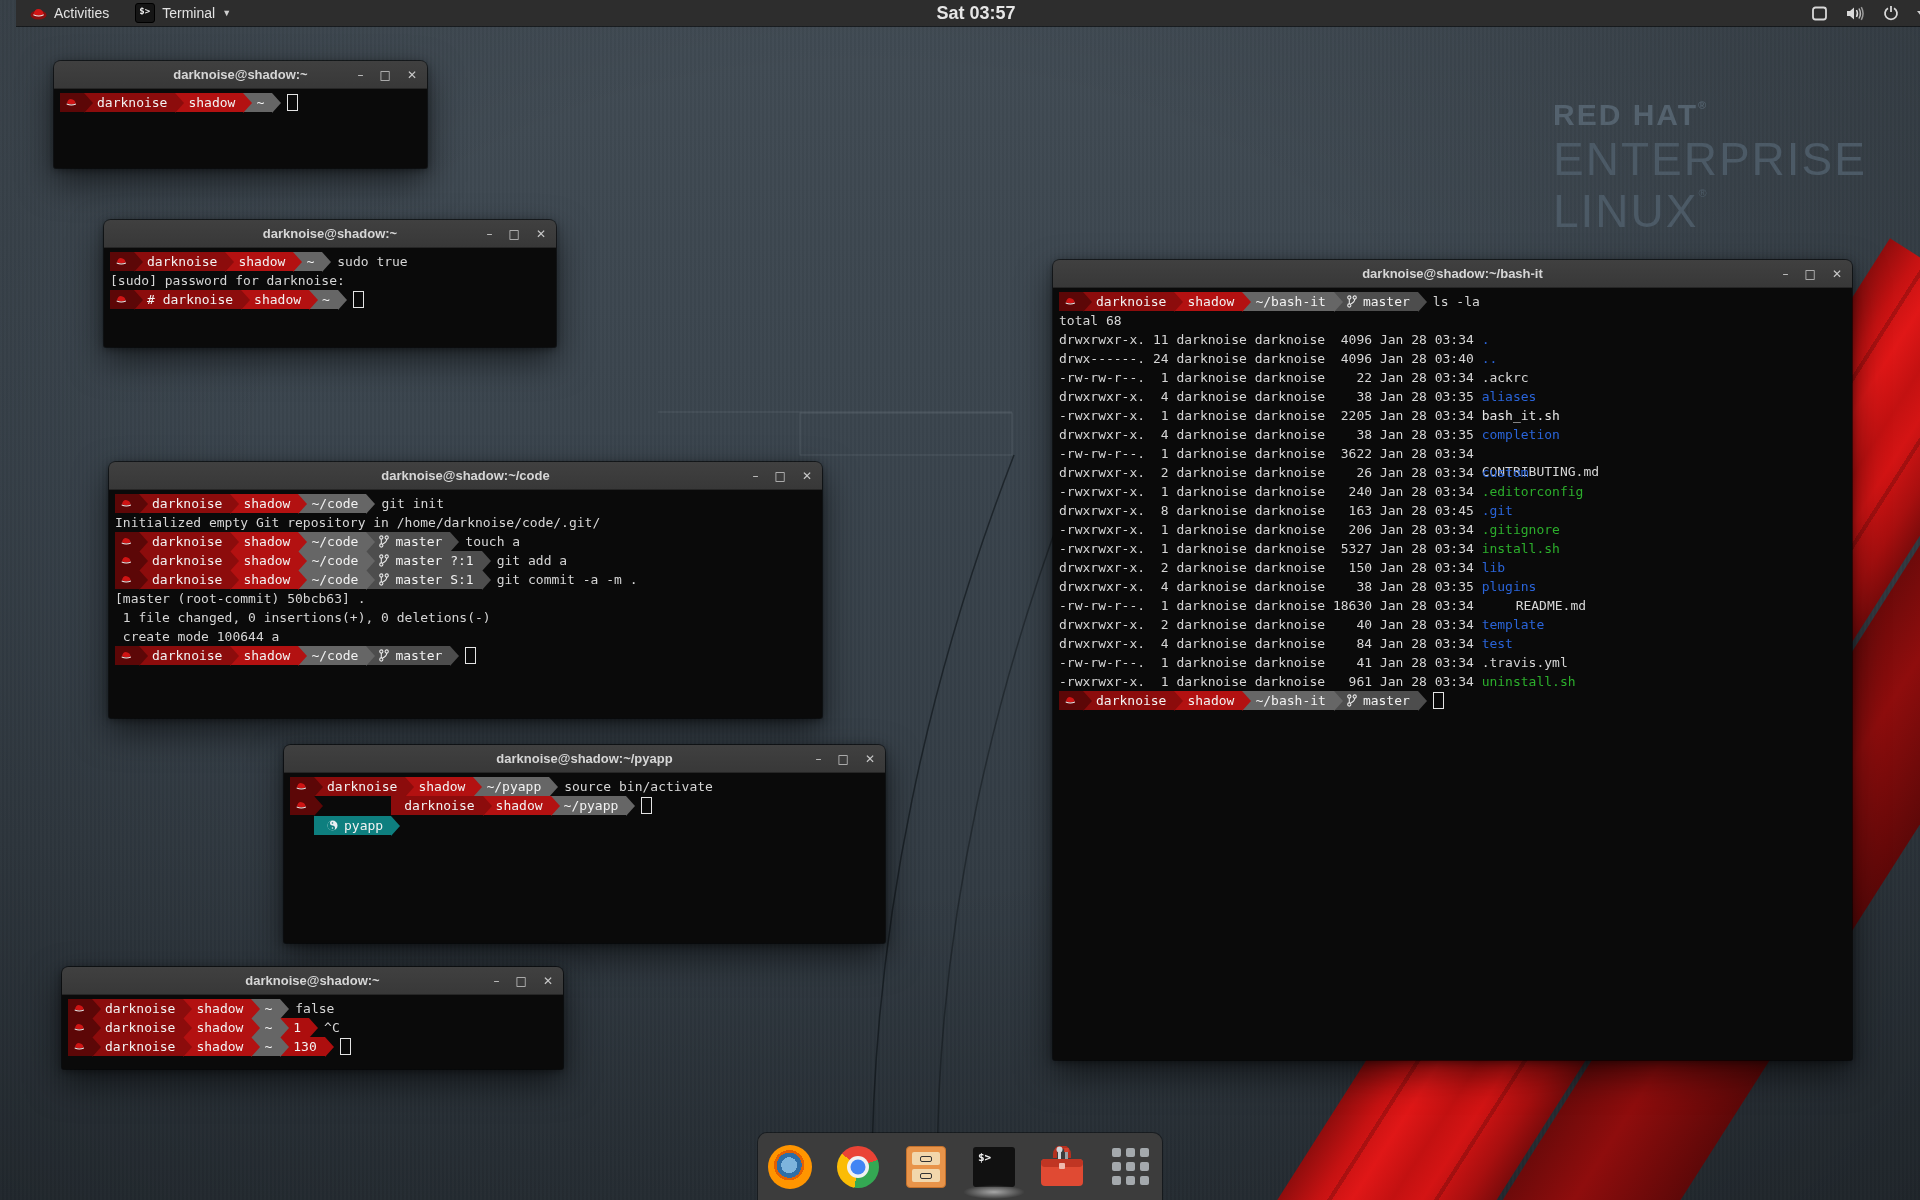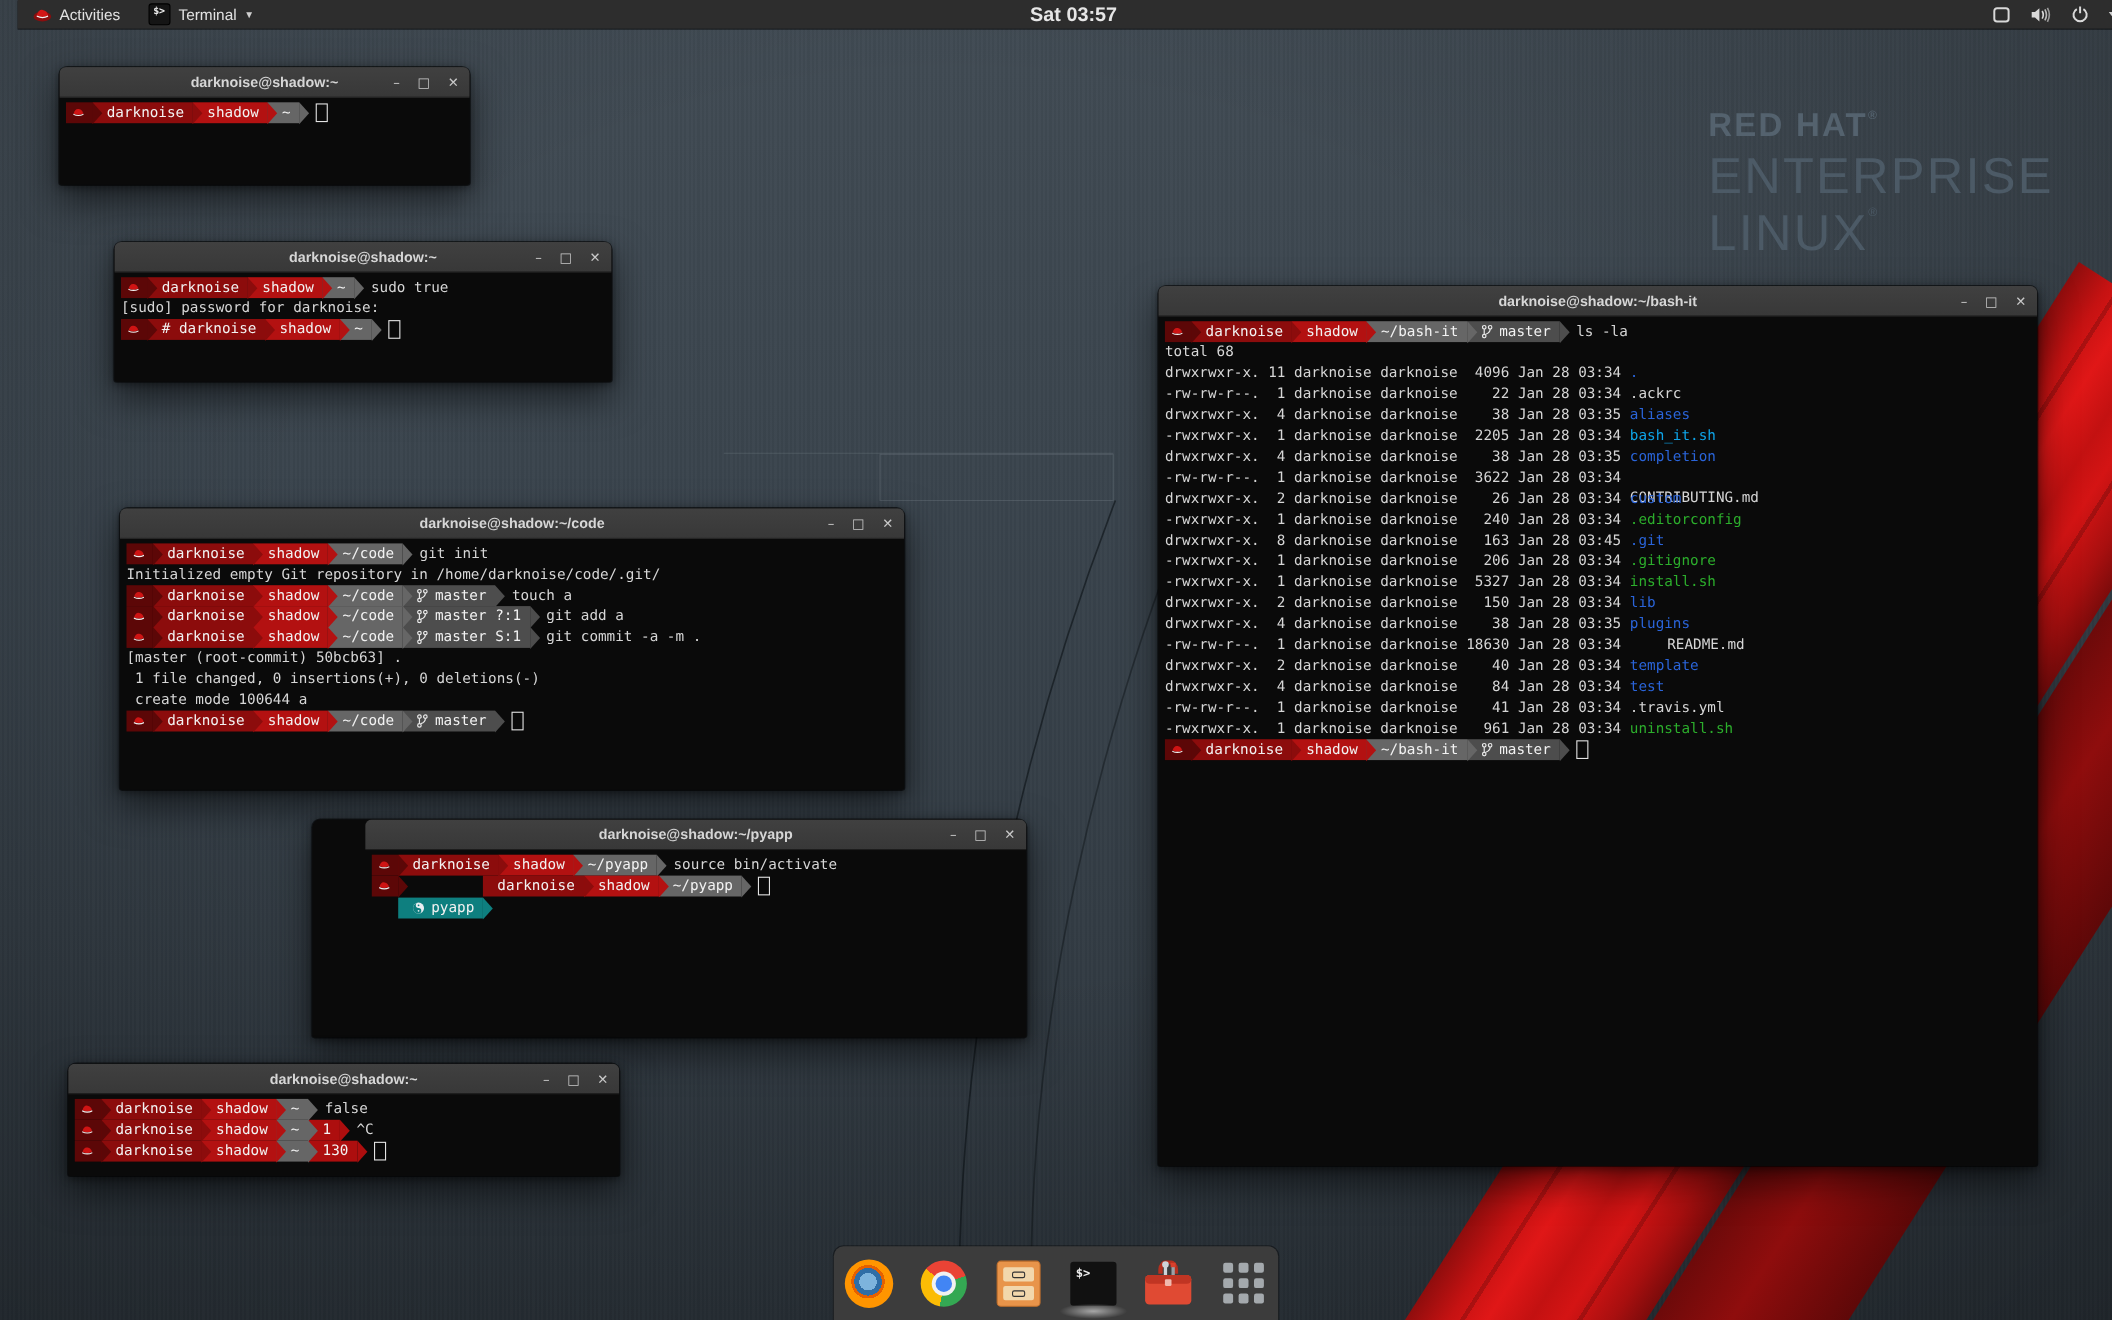--- a/index.html
+++ b/index.html
@@ -238,21 +238,21 @@
                   <path d="M2 6.3 Q3.2 1.5 6.6 2.2 Q10 2.9 10.6 6.3 Q6.4 8.4 2 6.3Z" fill="#cf1414"></path>
                   <path d="M1.8 6.4 Q6.3 8.6 10.8 6.4 L11 7.4 Q6.3 9.7 1.6 7.4Z" fill="#efefef"></path>
                 </svg></span></span><span class="seg k-user" style="--c: #8c0c0c; z-index: 39;"><span>darknoise</span></span><span class="seg k-host" style="--c: #b31111; z-index: 38;"><span>shadow</span></span><span class="seg k-path" style="--c: #666666; z-index: 37;"><span>~/code</span></span><span class="seg k-git" style="--c: #4d4d4d; z-index: 36;"><span class="segicon"><svg width="10" height="13" viewBox="0 0 10 13">
                   <circle cx="2.3" cy="2.5" r="1.6" fill="none" stroke="#e8e8e8" stroke-width="1.1"></circle>
                   <circle cx="7.7" cy="2.5" r="1.6" fill="none" stroke="#e8e8e8" stroke-width="1.1"></circle>
                   <circle cx="2.3" cy="10.5" r="1.6" fill="none" stroke="#e8e8e8" stroke-width="1.1"></circle>
                   <path d="M2.3 4.1 V8.9 M7.7 4.1 Q7.7 7.5 3.6 8.9" fill="none" stroke="#e8e8e8" stroke-width="1.1"></path>
                 </svg></span><span>master</span></span><span class="cursor"></span></div>
         </div>
       </div>
-      <div class="window" style="left: 284px; top: 745px; width: 601px; height: 198px; padding-left: 48px;">
+      <div class="window" style="left: 284px; top: 745px; width: 601px; height: 198px;">
         <div class="titlebar">
           <div class="title">darknoise@shadow:~/pyapp</div>
           <div class="win-btns">
             <span class="win-btn">–</span>
             <span class="win-btn">□</span>
             <span class="win-btn">✕</span>
           </div>
         </div>
         <div class="term-body" style="height: 170px;">
           <div class="tline"><span class="seg k-hat first" style="--c: #5c0707; z-index: 40;"><span class="segicon"><svg width="13" height="11" viewBox="0 0 13 11">
@@ -308,23 +308,24 @@
                   <path d="M2 6.3 Q3.2 1.5 6.6 2.2 Q10 2.9 10.6 6.3 Q6.4 8.4 2 6.3Z" fill="#cf1414"></path>
                   <path d="M1.8 6.4 Q6.3 8.6 10.8 6.4 L11 7.4 Q6.3 9.7 1.6 7.4Z" fill="#efefef"></path>
                 </svg></span></span><span class="seg k-user" style="--c: #8c0c0c; z-index: 39;"><span>darknoise</span></span><span class="seg k-host" style="--c: #b31111; z-index: 38;"><span>shadow</span></span><span class="seg k-path" style="--c: #666666; z-index: 37;"><span>~/bash-it</span></span><span class="seg k-git" style="--c: #4d4d4d; z-index: 36;"><span class="segicon"><svg width="10" height="13" viewBox="0 0 10 13">
                   <circle cx="2.3" cy="2.5" r="1.6" fill="none" stroke="#e8e8e8" stroke-width="1.1"></circle>
                   <circle cx="7.7" cy="2.5" r="1.6" fill="none" stroke="#e8e8e8" stroke-width="1.1"></circle>
                   <circle cx="2.3" cy="10.5" r="1.6" fill="none" stroke="#e8e8e8" stroke-width="1.1"></circle>
                   <path d="M2.3 4.1 V8.9 M7.7 4.1 Q7.7 7.5 3.6 8.9" fill="none" stroke="#e8e8e8" stroke-width="1.1"></path>
                 </svg></span><span>master</span></span><span class="cmd">ls -la</span></div>
           <div class="tline">total 68</div>
           <div class="tline"><span>drwxrwxr-x. 11 darknoise darknoise  4096 Jan 28 03:34 </span><span class="lsname" style="color: rgb(42, 100, 217);">.</span></div>
+          <div class="tline"><span>drwx------. 24 darknoise darknoise  4096 Jan 28 03:40 </span><span class="lsname" style="color: rgb(42, 100, 217);">..</span></div>
           <div class="tline"><span>-rw-rw-r--.  1 darknoise darknoise    22 Jan 28 03:34 </span><span class="lsname" style="color: rgb(214, 214, 214);">.ackrc</span></div>
           <div class="tline"><span>drwxrwxr-x.  4 darknoise darknoise    38 Jan 28 03:35 </span><span class="lsname" style="color: rgb(42, 100, 217);">aliases</span></div>
-          <div class="tline"><span>-rwxrwxr-x.  1 darknoise darknoise  2205 Jan 28 03:34 </span><span class="lsname" style="color: #0ea5e9; text-align: center;">bash_it.sh</span></div>
+          <div class="tline"><span>-rwxrwxr-x.  1 darknoise darknoise  2205 Jan 28 03:34 </span><span class="lsname" style="color: #e5e5e5; text-align: center;">bash_it.sh</span></div>
           <div class="tline"><span>drwxrwxr-x.  4 darknoise darknoise    38 Jan 28 03:35 </span><span class="lsname" style="color: rgb(42, 100, 217);">completion</span></div>
           <div class="tline"><span>-rw-rw-r--.  1 darknoise darknoise  3622 Jan 28 03:34 </span><span class="lsname" style="color: rgb(214, 214, 214); margin-top: 36px;">CONTRIBUTING.md</span></div>
           <div class="tline"><span>drwxrwxr-x.  2 darknoise darknoise    26 Jan 28 03:34 </span><span class="lsname" style="color: rgb(42, 100, 217);">custom</span></div>
           <div class="tline"><span>-rwxrwxr-x.  1 darknoise darknoise   240 Jan 28 03:34 </span><span class="lsname" style="color: rgb(44, 174, 44);">.editorconfig</span></div>
           <div class="tline"><span>drwxrwxr-x.  8 darknoise darknoise   163 Jan 28 03:45 </span><span class="lsname" style="color: rgb(42, 100, 217); text-align: center;">.git</span></div>
           <div class="tline"><span>-rwxrwxr-x.  1 darknoise darknoise   206 Jan 28 03:34 </span><span class="lsname" style="color: rgb(44, 174, 44);">.gitignore</span></div>
           <div class="tline"><span>-rwxrwxr-x.  1 darknoise darknoise  5327 Jan 28 03:34 </span><span class="lsname" style="color: rgb(44, 174, 44);">install.sh</span></div>
           <div class="tline"><span>drwxrwxr-x.  2 darknoise darknoise   150 Jan 28 03:34 </span><span class="lsname" style="color: rgb(42, 100, 217);">lib</span></div>
           <div class="tline"><span>drwxrwxr-x.  4 darknoise darknoise    38 Jan 28 03:35 </span><span class="lsname" style="color: rgb(42, 100, 217);">plugins</span></div>
           <div class="tline"><span>-rw-rw-r--.  1 darknoise darknoise 18630 Jan 28 03:34 </span><span class="lsname" style="color: rgb(214, 214, 214); margin-left: 34px;">README.md</span></div>

